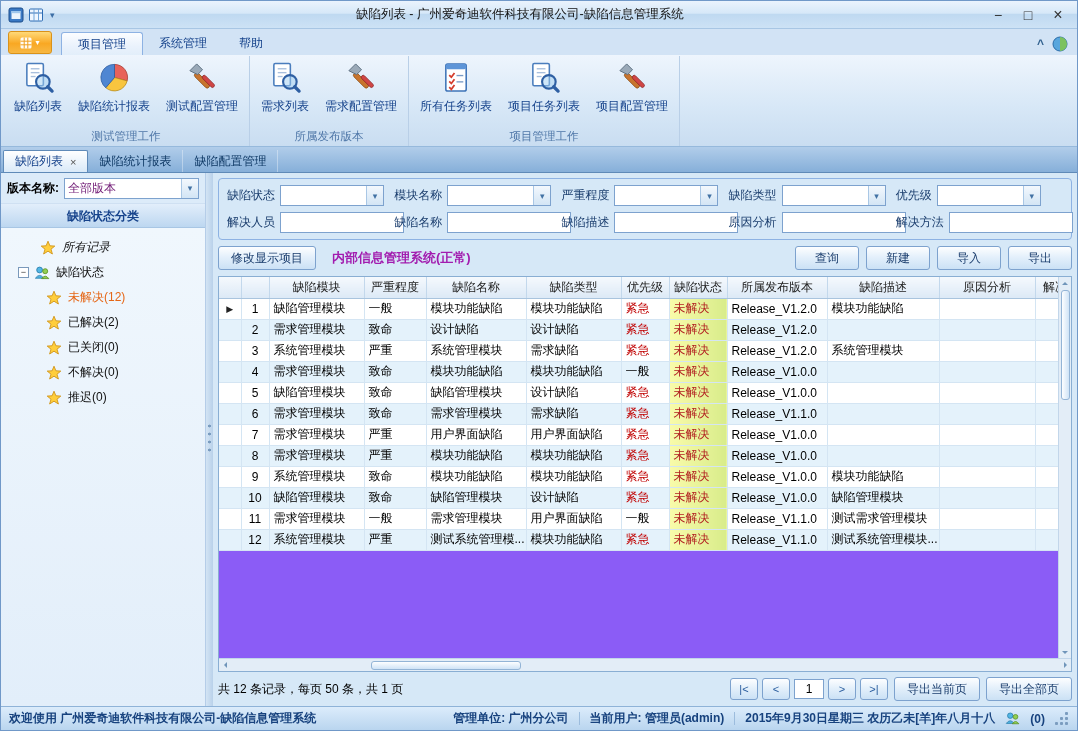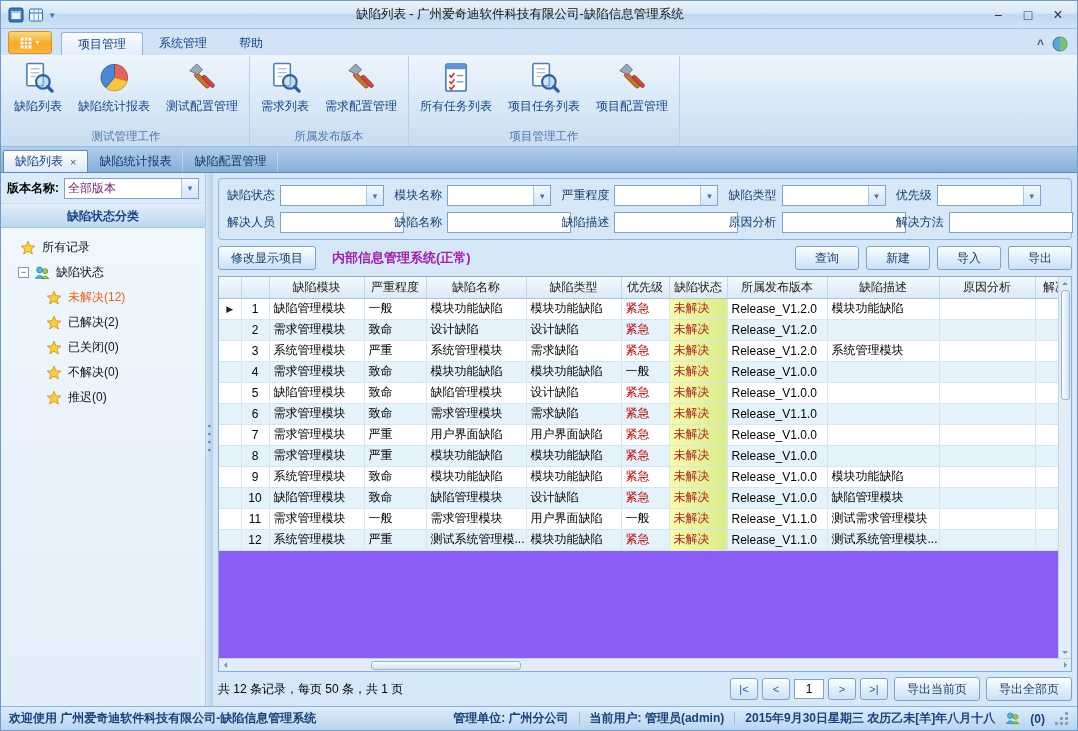--- a/index.html
+++ b/index.html
@@ -54,21 +54,21 @@
   .combo-val { flex:1; padding-left:3px; color:#701a75; overflow:hidden; white-space:nowrap; }
   .dd { width:17px; height:100%; background:linear-gradient(#f3f8fd,#d3e5f5); border-left:1px solid #a9c7e5; color:#4272a4; font-size:9px; display:flex; align-items:center; justify-content:center; }
   .vcombo { flex:1; }
   .panel-header { height:25px; flex:0 0 25px; line-height:24px; text-align:center; font-weight:bold; color:#15428b; background:linear-gradient(#e2eefb,#bdd7f0); border-top:1px solid #cfe0f2; border-bottom:1px solid #a8c6e4; }
   .tree { flex:1; background:linear-gradient(#f0f7fd,#e2eefa); padding-top:7px; }
   .titem { display:flex; align-items:center; height:25px; color:#111; }
   .titem .ebox { width:11px; height:11px; flex:0 0 11px; border:1px solid #7a99bb; background:#fff; font-size:9px; line-height:8px; text-align:center; color:#333; margin-right:5px; }
   .titem .ticn { width:16px; height:16px; margin-right:6px; display:inline-flex; }
   .titem .ticn svg { width:16px; height:16px; }
   .titem.lvl0 { padding-left:17px; }
-  .titem.lvl0.noexp { padding-left:19px; }
+  .titem.lvl0.noexp { padding-left:39px;font-style:italic; }
   .titem.lvl1 { padding-left:45px; }
   .titem.hl { color:#e56717; }
 
   .splitter { width:7px; flex:0 0 7px; background:linear-gradient(90deg,#d3e4f4,#b9d1ea); display:flex; align-items:center; justify-content:center; }
   .splitter-dots { width:3px; height:34px; background-image:radial-gradient(circle at 1.5px 3px,#7a9cbf 1.2px,transparent 1.7px),radial-gradient(circle at 1.5px 11px,#7a9cbf 1.2px,transparent 1.7px),radial-gradient(circle at 1.5px 19px,#7a9cbf 1.2px,transparent 1.7px),radial-gradient(circle at 1.5px 27px,#7a9cbf 1.2px,transparent 1.7px); }
 
   .main { flex:1; min-width:0; background:#d6e8f7; padding:5px; display:flex; flex-direction:column; }
 
   .filter-panel { border:1px solid #8db2e3; border-radius:4px; padding:3px 8px; margin-bottom:5px; }
   .frow { display:flex; align-items:center; height:27px; }

